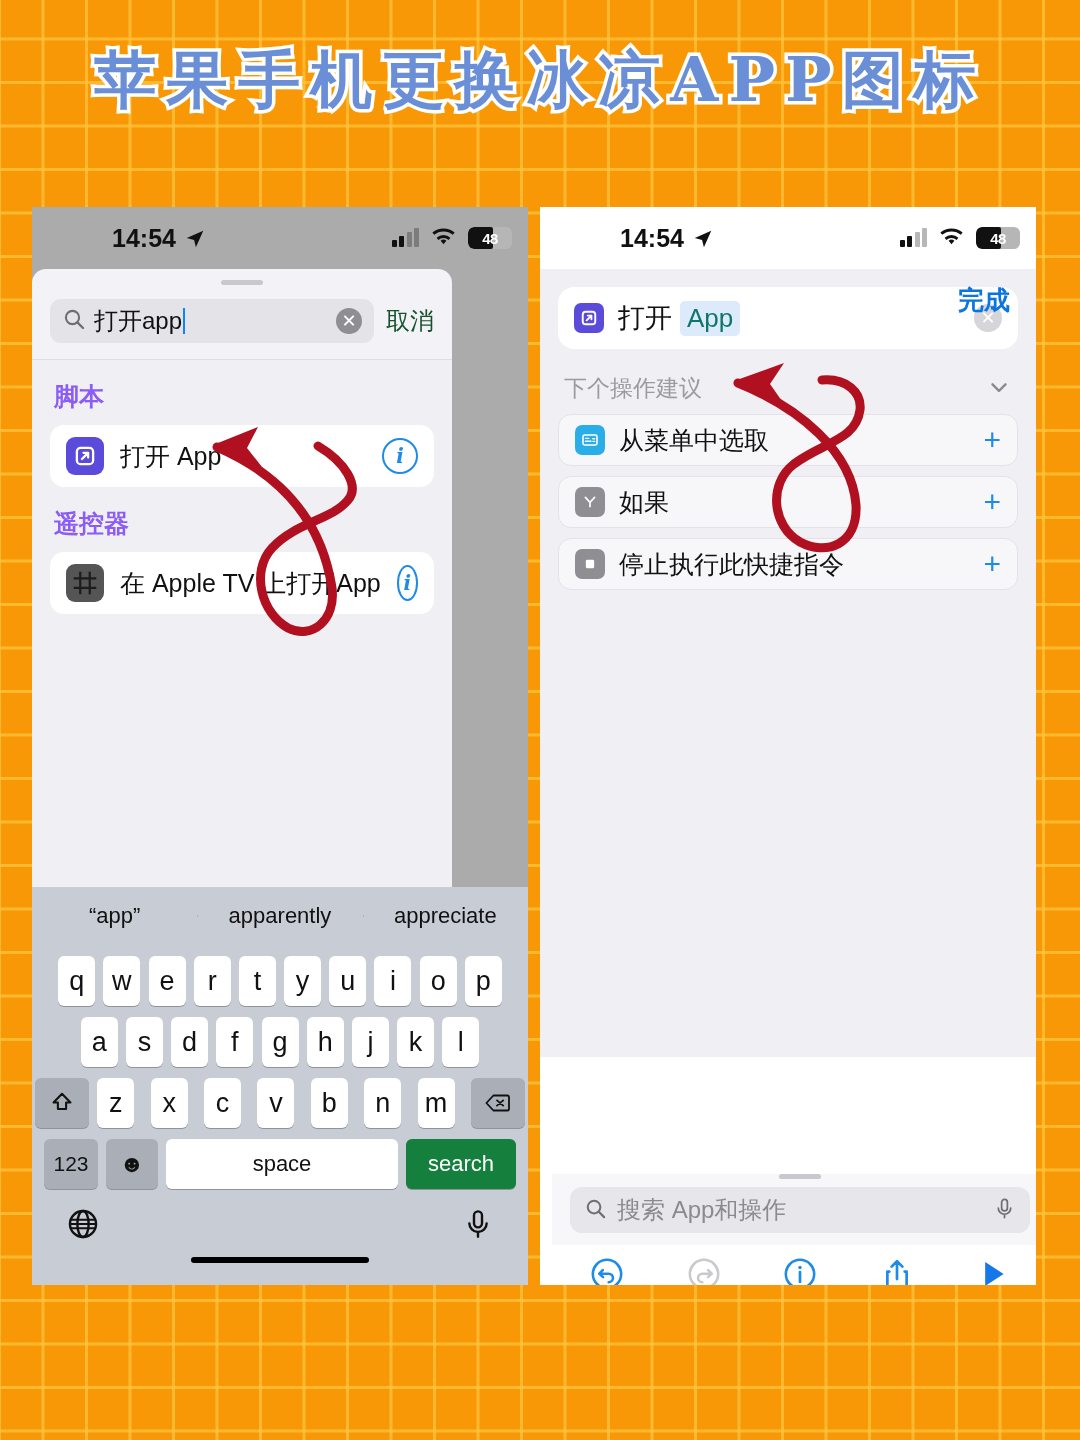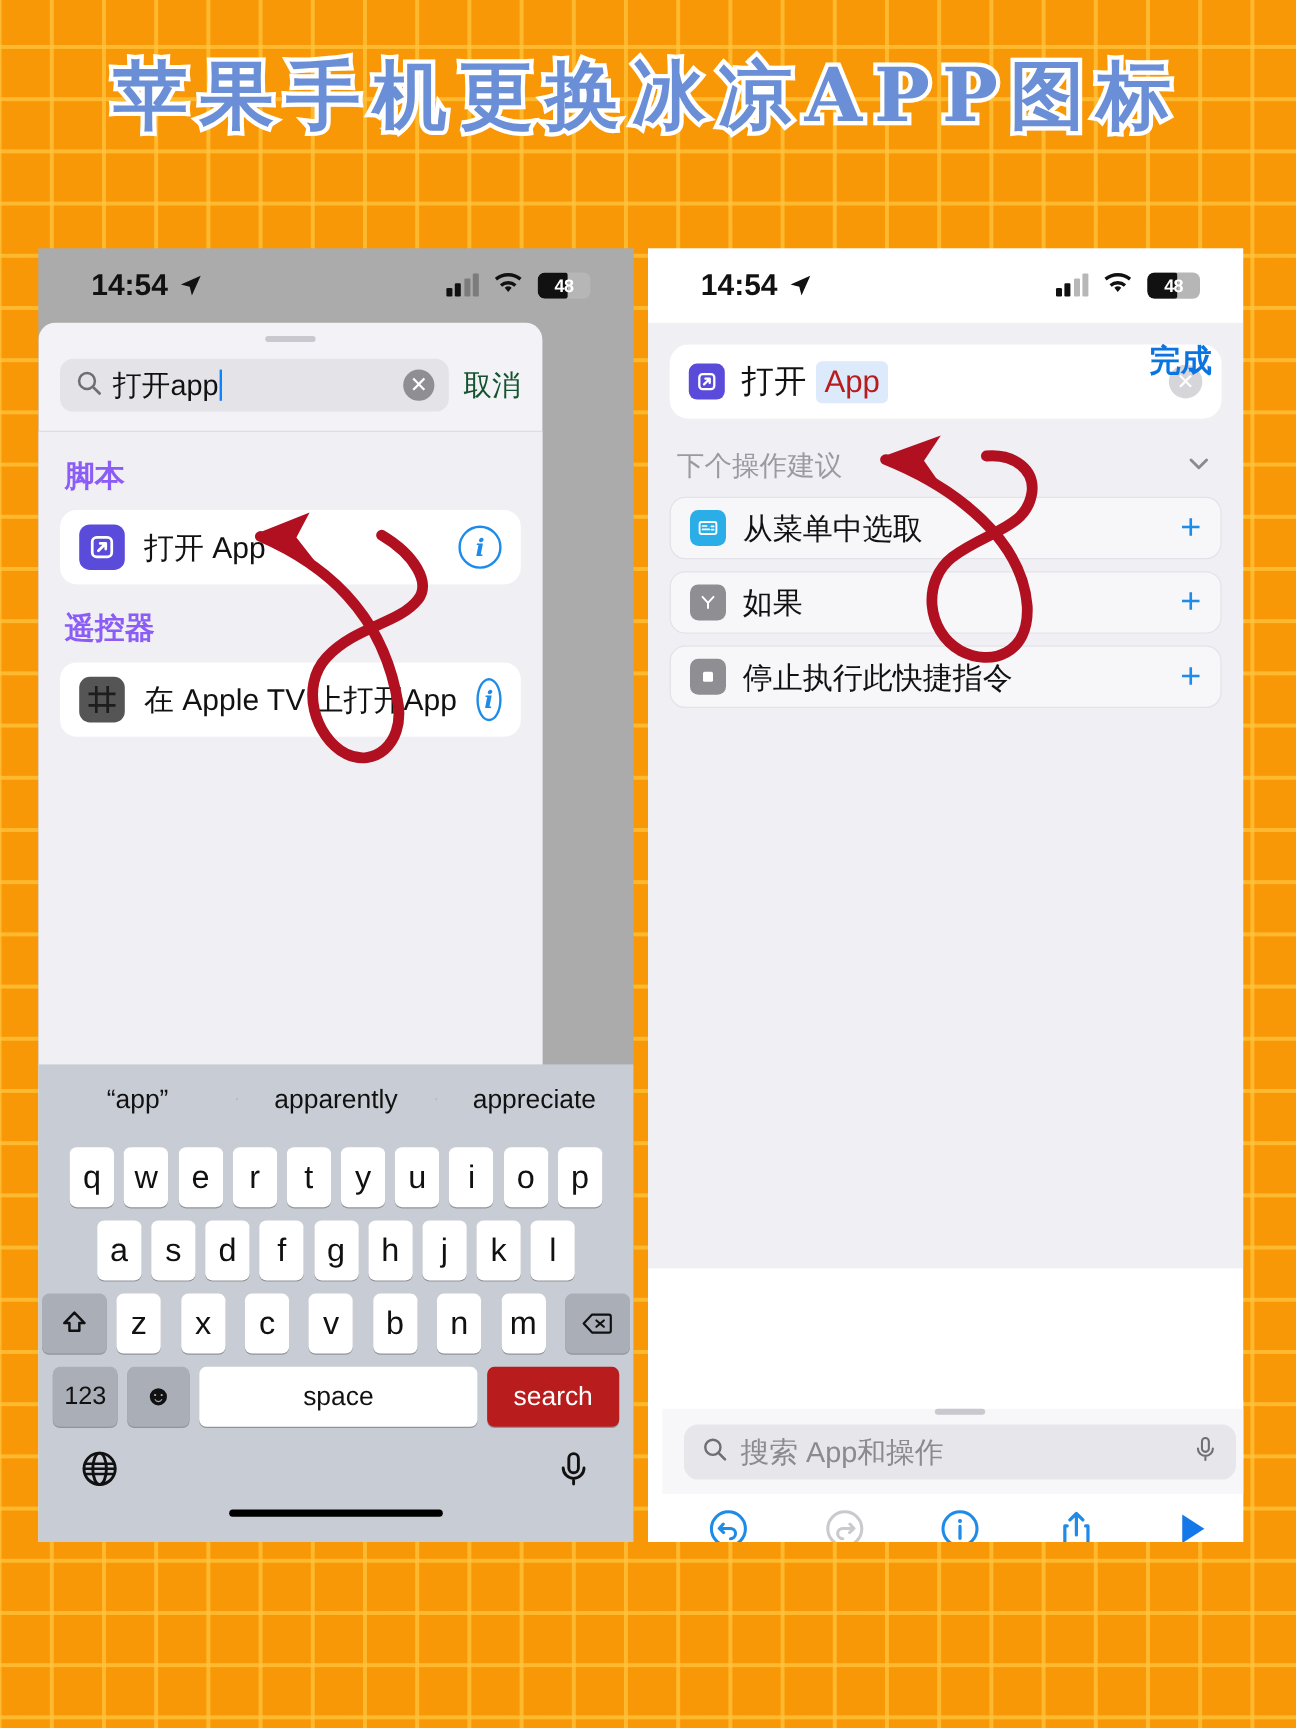--- a/index.html
+++ b/index.html
@@ -38,22 +38,22 @@
     position:absolute;
     background:#FFFFFF;
     overflow:hidden;
   }
   #phone-left{left:32px;top:207px;width:496px;height:1078px;background:#ABABAB;}
   #phone-right{left:540px;top:207px;width:496px;height:1078px;background:#FFFFFF;}
 
   
   .statusbar{
     height:62px;display:flex;align-items:center;justify-content:space-between;
-    padding:0 36px 0 44px;box-sizing:border-box;
-    font-size:25px;font-weight:bold;color:#111;
+    padding:0 16px 0 44px;box-sizing:border-box;
+    font-size:25px;font-weight:bold;color:#111;margin-left:36px;
   }
   .sb-left{display:flex;align-items:center;gap:8px;}
   .sb-right{display:flex;align-items:center;gap:11px;}
   .loc-arrow{display:inline-block;width:22px;height:22px;}
   .sig{display:flex;align-items:flex-end;gap:2.5px;height:18px;}
   .sig i{display:block;width:5px;background:#111;border-radius:1px;}
   .sig i:nth-child(1){height:7px;}
   .sig i:nth-child(2){height:11px;}
   .sig i:nth-child(3){height:15px;opacity:.3;}
   .sig i:nth-child(4){height:19px;opacity:.3;}
@@ -106,21 +106,21 @@
   .krow{display:flex;justify-content:center;gap:8.2px;margin-top:11px;}
   .key{
     width:37px;height:50px;background:#fff;border-radius:6px;
     display:flex;align-items:center;justify-content:center;
     font-size:27px;color:#111;box-shadow:0 1px 0 rgba(0,0,0,.28);
   }
   .key.wide{width:54px;background:#AAAEB7;}
   .key.num{width:54px;background:#AAAEB7;font-size:21px;}
   .key.emoji{width:52px;background:#AAAEB7;font-size:24px;}
   .key.space{flex:1;max-width:240px;background:#fff;font-size:22px;}
-  .key.search{width:110px;background:#b91c1c;color:#fff;font-size:22px;}
+  .key.search{width:110px;background:#15803d;color:#fff;font-size:22px;}
   .krow.r2{padding-left:21px;padding-right:21px;}
   .krow.bottom{gap:8px;padding:0 12px;}
   .kb-foot{display:flex;align-items:center;justify-content:space-between;padding:18px 34px 0;}
   .home-ind{width:178px;height:6px;border-radius:4px;background:#000;margin:12px auto 0;}
 
   
   .navbar{
     height:62px;display:flex;align-items:center;justify-content:space-between;
     padding:0 26px;box-sizing:border-box;background:#FFF;position:relative;
   }
@@ -132,21 +132,21 @@
   .chev-circ{width:28px;height:28px;border-radius:50%;background:#E6E6EB;
     display:flex;align-items:center;justify-content:center;color:#7C7C82;font-size:15px;}
   .done{font-size:26px;font-weight:bold;color:#0A74E0;position:relative;z-index:3;margin-left:auto;}
   #right-body{position:absolute;left:0;top:62px;width:496px;height:788px;background:#EFEFF4;}
   .action-card{
     margin:18px;background:#fff;border-radius:16px;height:62px;
     display:flex;align-items:center;gap:14px;padding:0 16px;box-sizing:border-box;
   }
   .icon-sm{width:30px;height:30px;border-radius:7px;display:flex;align-items:center;justify-content:center;flex:none;}
   .act-text{font-size:27px;color:#111;display:flex;align-items:center;gap:8px;}
-  .token{background:#DCEAFB;color:#b91c1c;border-radius:5px;padding:2px 7px;font-size:26px;}
+  .token{background:#DCEAFB;color:#0f766e;border-radius:5px;padding:2px 7px;font-size:26px;}
   .act-clear{margin-left:auto;width:28px;height:28px;border-radius:50%;background:#D5D5DA;
     color:#fff;display:flex;align-items:center;justify-content:center;font-size:18px;}
   .sugg-head{display:flex;align-items:flex-end;padding:6px 24px 10px 24px;}
   .sugg-head .t{font-size:23px;color:#9A9AA0;flex:1;}
   .sugg-row{
     margin:0 18px 10px;height:52px;border:1px solid #E2E2E8;border-radius:13px;background:#F7F7FA;
     display:flex;align-items:center;gap:14px;padding:0 16px;box-sizing:border-box;
   }
   .sugg-row .label{font-size:25px;color:#111;flex:1;}
   .plus{color:#1E8BE8;font-size:30px;line-height:1;font-weight:300;}

